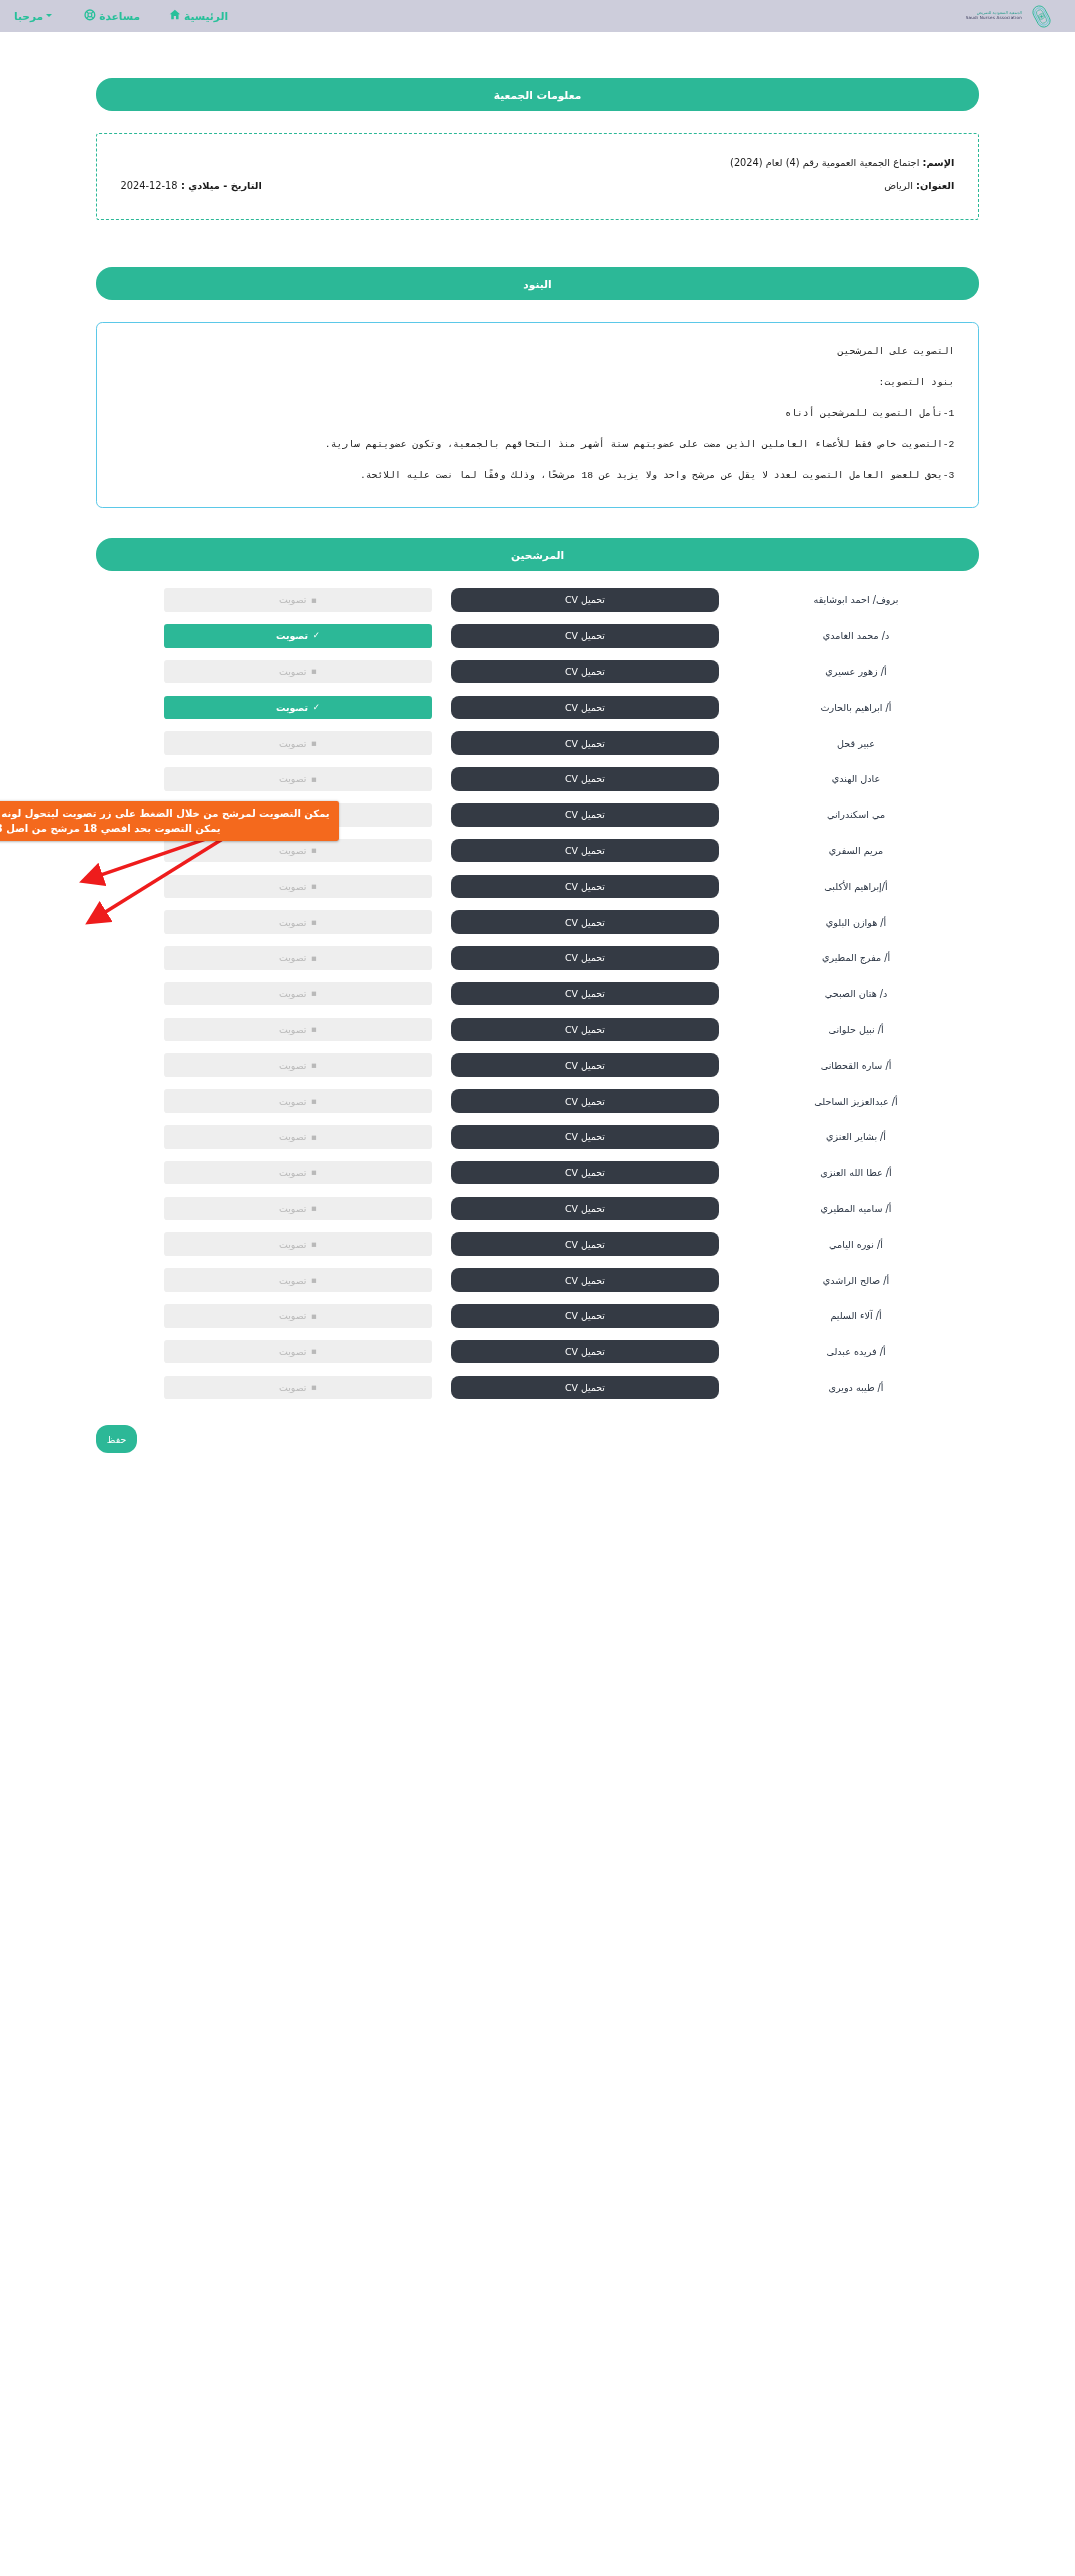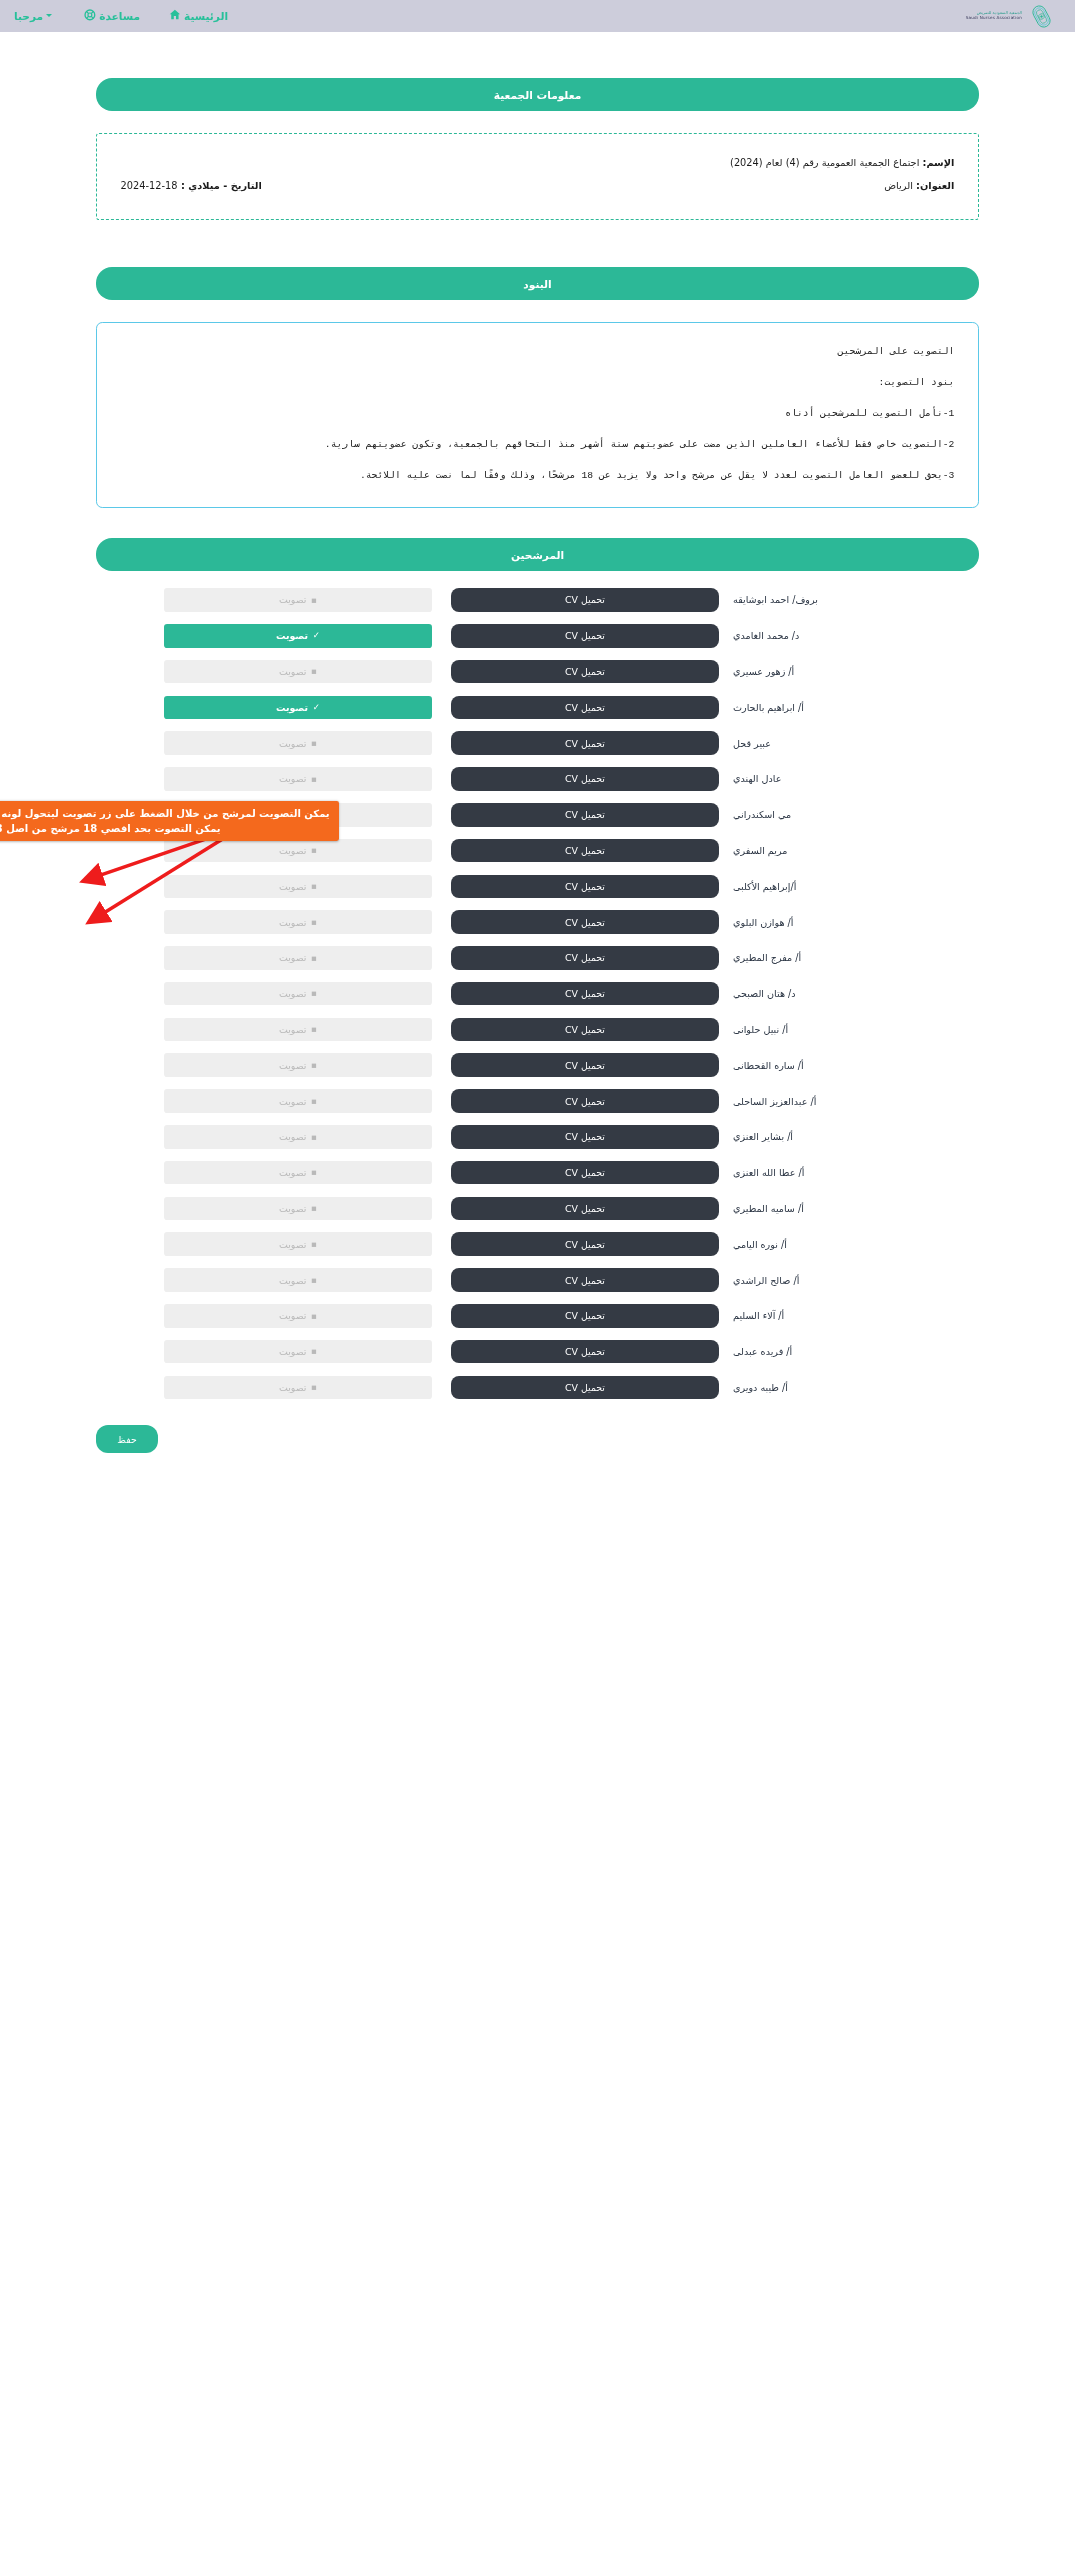--- a/index.html
+++ b/index.html
@@ -67,21 +67,21 @@
   .terms-line { font-size: 9.7px; color: #1b1b1b; line-height: 1.6; margin-bottom: 15.7px; }
   .terms-line:last-child { margin-bottom: 0; }
 
   
   .candidates { margin-top: 11px; }
   .cand-row {
     display: flex; align-items: center; justify-content: flex-start;
     height: 35px; margin-bottom: 0.8px;
   }
   .cand-name {
-    width: 260px; text-align: left; padding-left: 14px;
+    width: 260px; text-align: center; padding-left: 14px;
     font-size: 9.6px; color: #2a3443; white-space: nowrap;
   }
   .btn-cv {
     width: 268px; height: 23.6px; background: #343a44; color: #fff;
     border: none; border-radius: 8px; font-size: 9.4px;
     display: flex; align-items: center; justify-content: center;
     cursor: pointer; margin-left: 19px; font-family: inherit;
   }
   .btn-vote {
     width: 268px; height: 23.6px; border: none; border-radius: 3.1px;
@@ -89,21 +89,21 @@
     gap: 4.7px; cursor: pointer; font-family: inherit;
     background: #eeeeee; color: #b9b9b9;
   }
   .btn-vote.selected { background: #2cb897; color: #ffffff; font-weight: 700; }
   .vote-dot { font-size: 8.7px; line-height: 1; }
 
   
   .save-wrap { margin-top: 20.5px; display: flex; justify-content: flex-end; }
   .btn-save {
     background: #2cb897; color: #fff; border: none; border-radius: 12px;
-    width: 62px; height: 28px; font-size: 9.4px; cursor: pointer;
+    width: 41px; height: 28px; font-size: 9.4px; cursor: pointer;
     display: flex; align-items: center; justify-content: center; font-family: inherit;
   }
 
   
   .callout {
     position: absolute; background: #f4691d; color: #ffffff;
     font-size: 10px; font-weight: 700; line-height: 1.55;
     padding: 4.7px 9.4px; border-radius: 2.4px; text-align: center;
     box-shadow: 0 0.8px 2.4px rgba(0,0,0,.28); z-index: 30; white-space: nowrap;
   }

